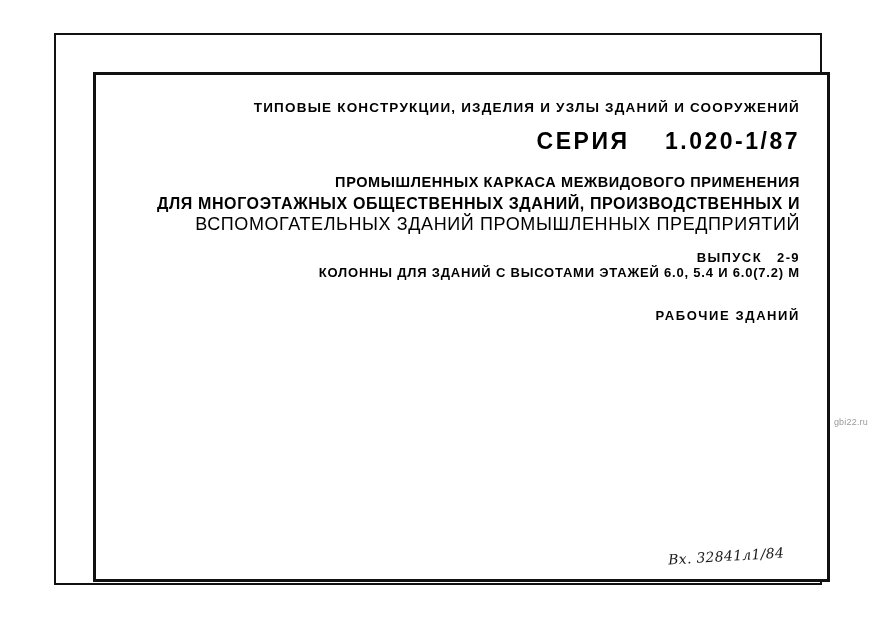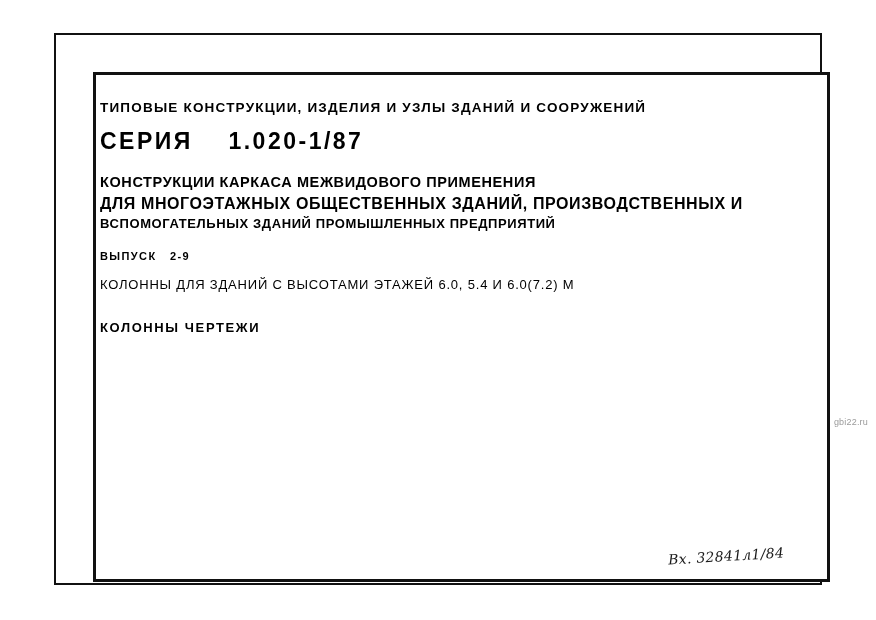--- a/index.html
+++ b/index.html
@@ -48,21 +48,21 @@
     left: 0; top: 0;
     width: 876px; height: 620px;
     overflow: hidden;
   }
 
   .text-block {
     position: absolute;
     left: 100px;
     top: 100px;
     width: 700px;
-    text-align: left;
+    text-align: right;
   }
 
   .line {
     letter-spacing: 0.5px;
     white-space: pre;
   }
 
   .l-series-head {
     font-size: 13.5px;
     font-weight: 600;
@@ -82,35 +82,34 @@
     line-height: 20px;
     margin-bottom: 2px;
   }
   .l-sub2 {
     font-size: 16px;
     font-weight: 700;
     letter-spacing: 0.6px;
     line-height: 20px;
   }
   .l-sub3 {
-    font-size: 13px;
-    font-weight: 700;
+    font-size: 18px;
+    font-weight: 400;
     letter-spacing: 0.6px;
     line-height: 20px;
     margin-bottom: 16px;
   }
   .l-issue {
-    font-size: 11px;
+    font-size: 13px;
     font-weight: 700;
     letter-spacing: 1.4px;
-    margin-bottom: 15px;
   }
   .l-columns {
     font-size: 13px;
-    font-weight: 400;
+    font-weight: 700;
     letter-spacing: 0.8px;
     margin-bottom: 28px;
   }
   .l-working {
     font-size: 13px;
     font-weight: 600;
     letter-spacing: 1.6px;
   }
 
   
@@ -142,28 +141,28 @@
 <div class="clip">
 
   <div class="sheet-outer"></div>
   <div class="sheet-inner"></div>
 
   <div class="text-block">
     <div class="line l-series-head">ТИПОВЫЕ КОНСТРУКЦИИ, ИЗДЕЛИЯ И УЗЛЫ ЗДАНИЙ И СООРУЖЕНИЙ</div>
 
     <div class="line l-series-number">СЕРИЯ    1.020-1/87</div>
 
-    <div class="line l-sub1">КОНСТРУКЦИИ КАРКАСА МЕЖВИДОВОГО ПРИМЕНЕНИЯ</div>
+    <div class="line l-sub1">ПРОМЫШЛЕННЫХ КАРКАСА МЕЖВИДОВОГО ПРИМЕНЕНИЯ</div>
     <div class="line l-sub2">ДЛЯ МНОГОЭТАЖНЫХ ОБЩЕСТВЕННЫХ ЗДАНИЙ, ПРОИЗВОДСТВЕННЫХ И</div>
     <div class="line l-sub3">ВСПОМОГАТЕЛЬНЫХ ЗДАНИЙ ПРОМЫШЛЕННЫХ ПРЕДПРИЯТИЙ</div>
 
     <div class="line l-issue">ВЫПУСК   2-9</div>
 
     <div class="line l-columns">КОЛОННЫ ДЛЯ ЗДАНИЙ С ВЫСОТАМИ ЭТАЖЕЙ 6.0, 5.4 И 6.0(7.2) М</div>
 
-    <div class="line l-working">КОЛОННЫ ЧЕРТЕЖИ</div>
+    <div class="line l-working">РАБОЧИЕ ЗДАНИЙ</div>
   </div>
 
   <div class="site-mark">gbi22.ru</div>
 
   <div class="handwriting">Вх. 32841л1/84</div>
 
 </div>
 
 </body></html>

